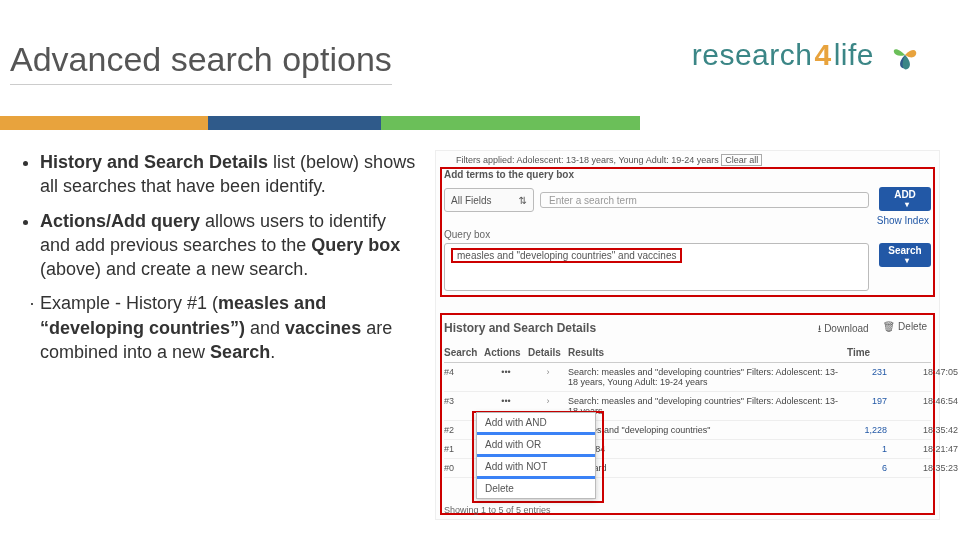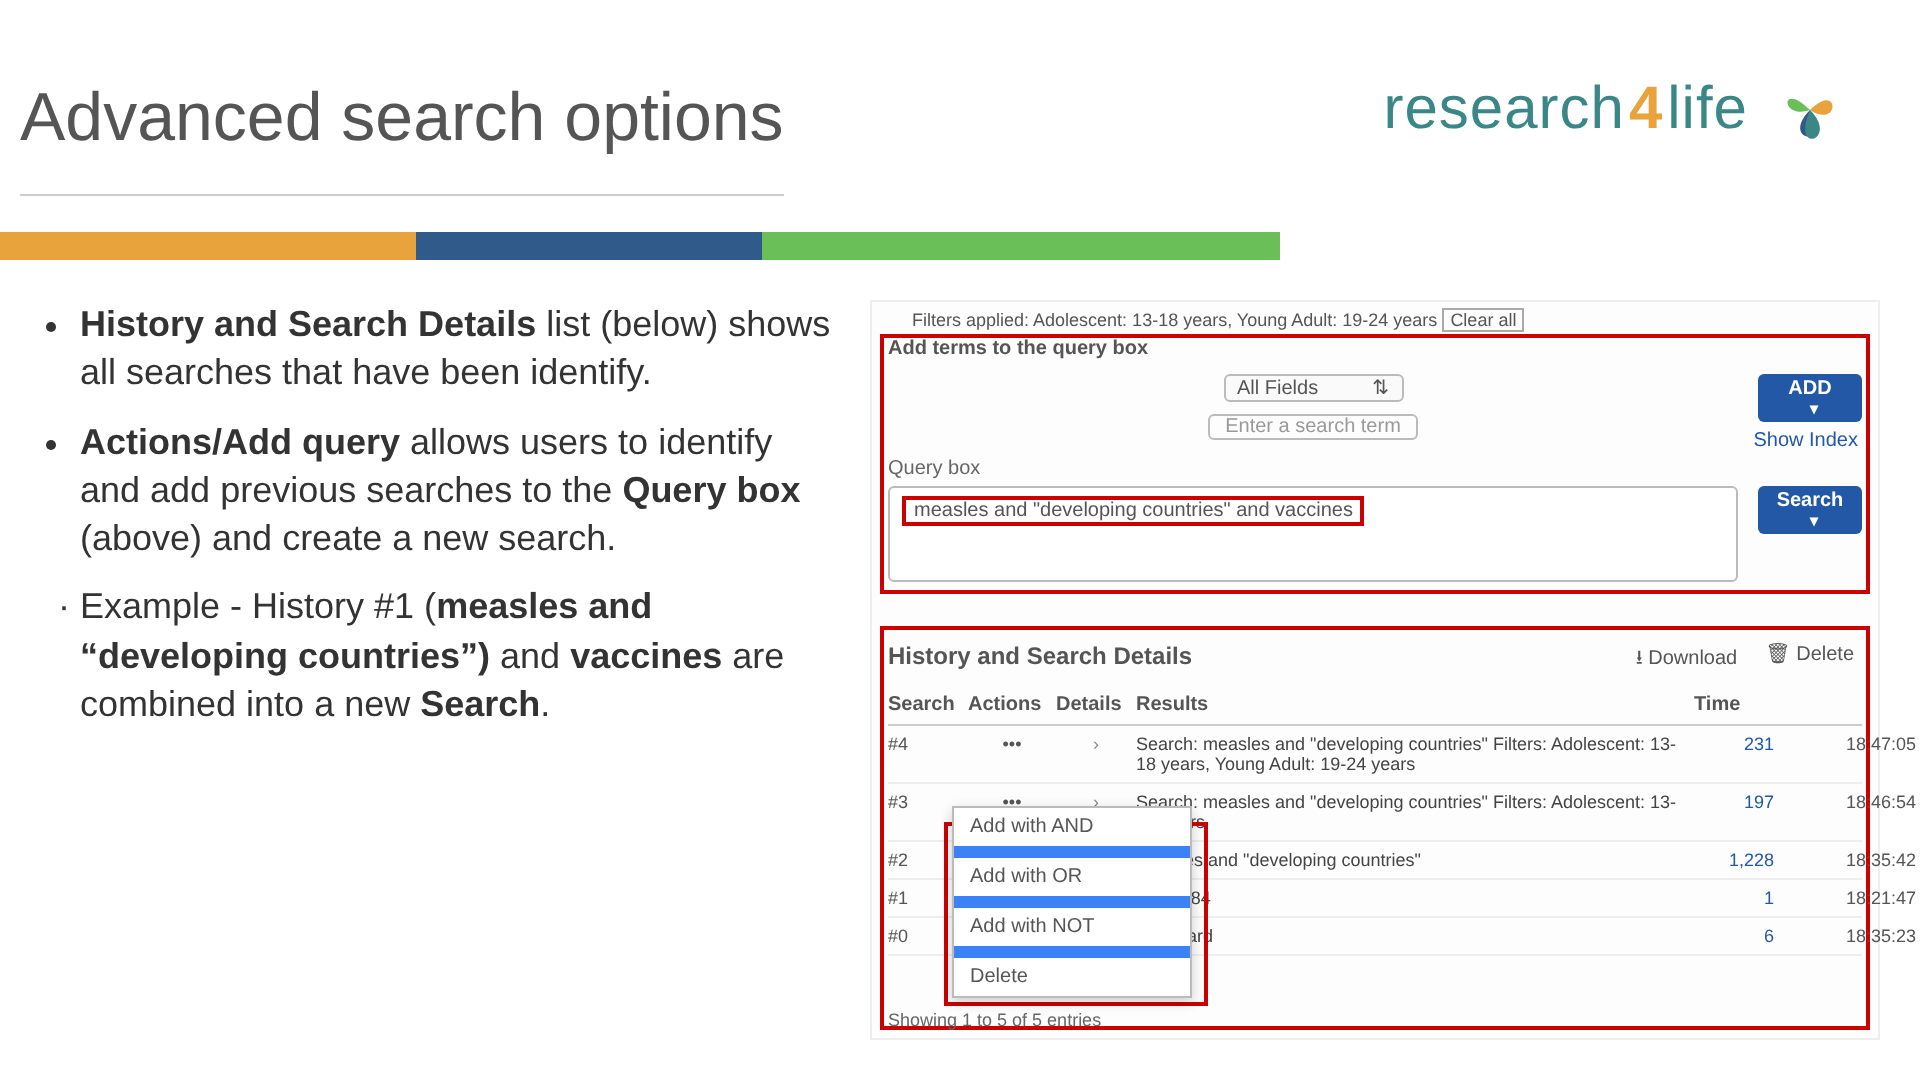--- a/index.html
+++ b/index.html
@@ -14,21 +14,21 @@
     overflow: hidden;
   }
   .title {
     position: absolute;
     top: 40px;
     left: 10px;
     font-size: 34px;
     font-weight: 300;
     color: #555;
     border-bottom: 1px solid #ccc;
-    padding-bottom: 18px;
+    padding-bottom: 5px;
   }
   .logo {
     position: absolute;
     top: 30px;
     right: 30px;
     display: flex;
     align-items: center;
     gap: 6px;
   }
   .logo-text { font-size: 30px; letter-spacing: 0.5px; }
@@ -70,29 +70,29 @@
     color: #555;
   }
   .red-box { border: 2px solid #c00; position: absolute; }
   .filters {
     position: absolute; top: 4px; left: 20px; font-size: 9px; color:#555;
   }
   .clearall { border:1px solid #aaa; padding:0 3px; margin-left:0; font-size:9px; }
   .addterms { position:absolute; top:18px; left:8px; font-size:10px; font-weight:600; }
   .field-row {
     position:absolute; top:36px; left:8px; right:70px; height:26px;
-    display:flex; gap:6px; align-items:center;flex-direction:column;
+    display:flex; gap:6px; align-items:center;
   }
   .select {
     border:1px solid #bbb; height:24px; width:90px;
     display:flex; align-items:center; justify-content:space-between;
     padding:0 6px; background:#fafafa; border-radius:3px;
   }
   .textin {
-    flex:1; border:1px solid #bbb; height:28px; padding:0 8px;
+    flex:1; border:1px solid #bbb; height:16px; padding:0 8px;
     color:#999; display:flex; align-items:center; border-radius:3px;
   }
   .btn-add, .btn-search {
     position:absolute; right:8px; width:52px; height:24px;
     background:#2258a6; color:#fff; font-size:10px; font-weight:700;
     display:flex; align-items:center; justify-content:center;
     border-radius:3px;
     flex-direction:column;
   }
   .btn-add { top:36px; }
@@ -130,21 +130,21 @@
   .arrow { text-align:center; color:#888; }
   .num { text-align:right; color:#2258a6; }
   .time { text-align:right; padding-right:4px;margin-left:36px; }
 
   .actions-menu {
     position:absolute; bottom:20px; left:40px;
     width:120px; background:#fff; border:1px solid #bbb;
     box-shadow:0 2px 6px rgba(0,0,0,.2);
     font-size:10px;
   }
-  .actions-menu div { padding:4px 8px; border-bottom:6px solid #3b82f6; }
+  .actions-menu div { padding:4px 8px; border-bottom:3px solid #3b82f6; }
   .actions-menu div:last-child { border-bottom:none; }
   .actions-dots-box {
     position:absolute; bottom:62px; left:46px; width:24px; height:18px;
     border:1px solid #aaa; display:flex; align-items:center; justify-content:center;
     background:#fff;
   }
   .footer-count { position:absolute; bottom:4px; left:8px; font-size:9px; color:#666; }
 </style>
 </head>
 <body>

